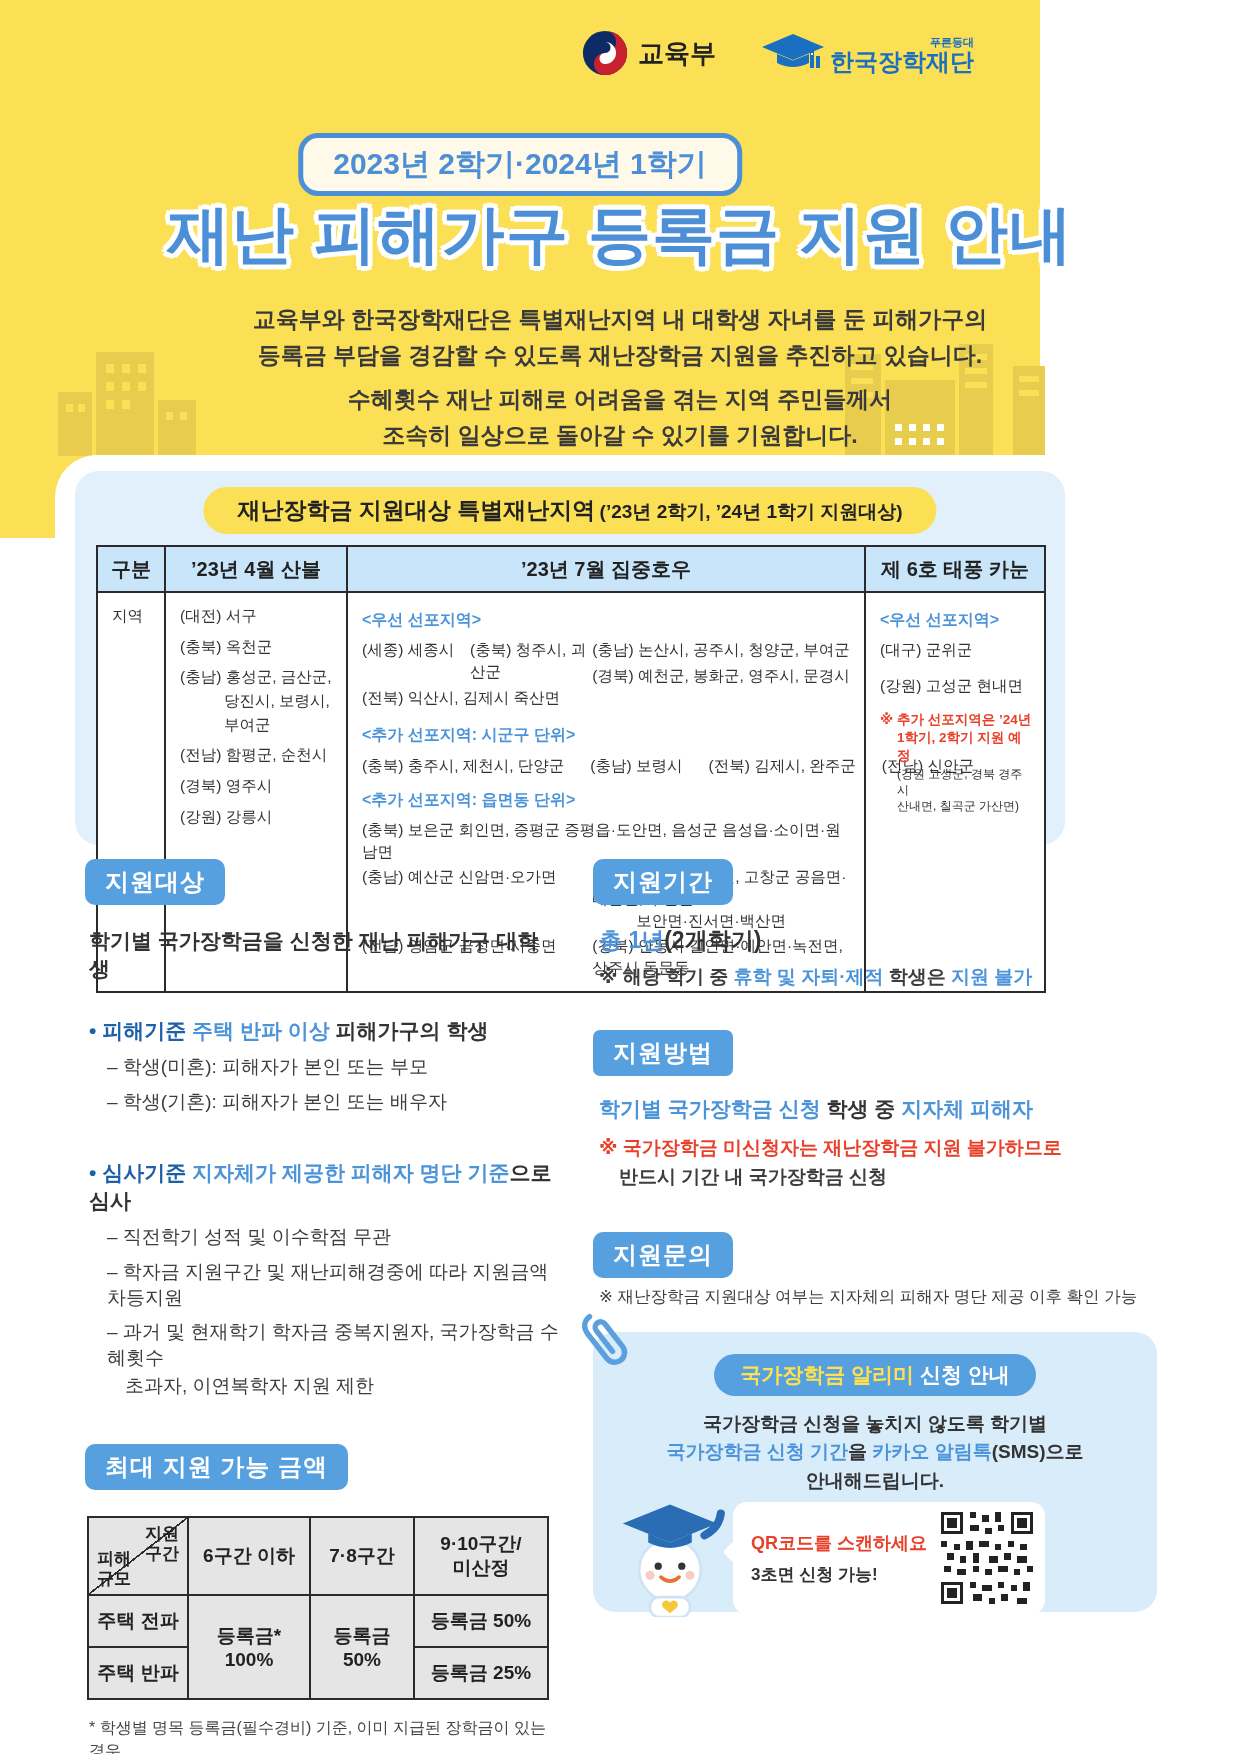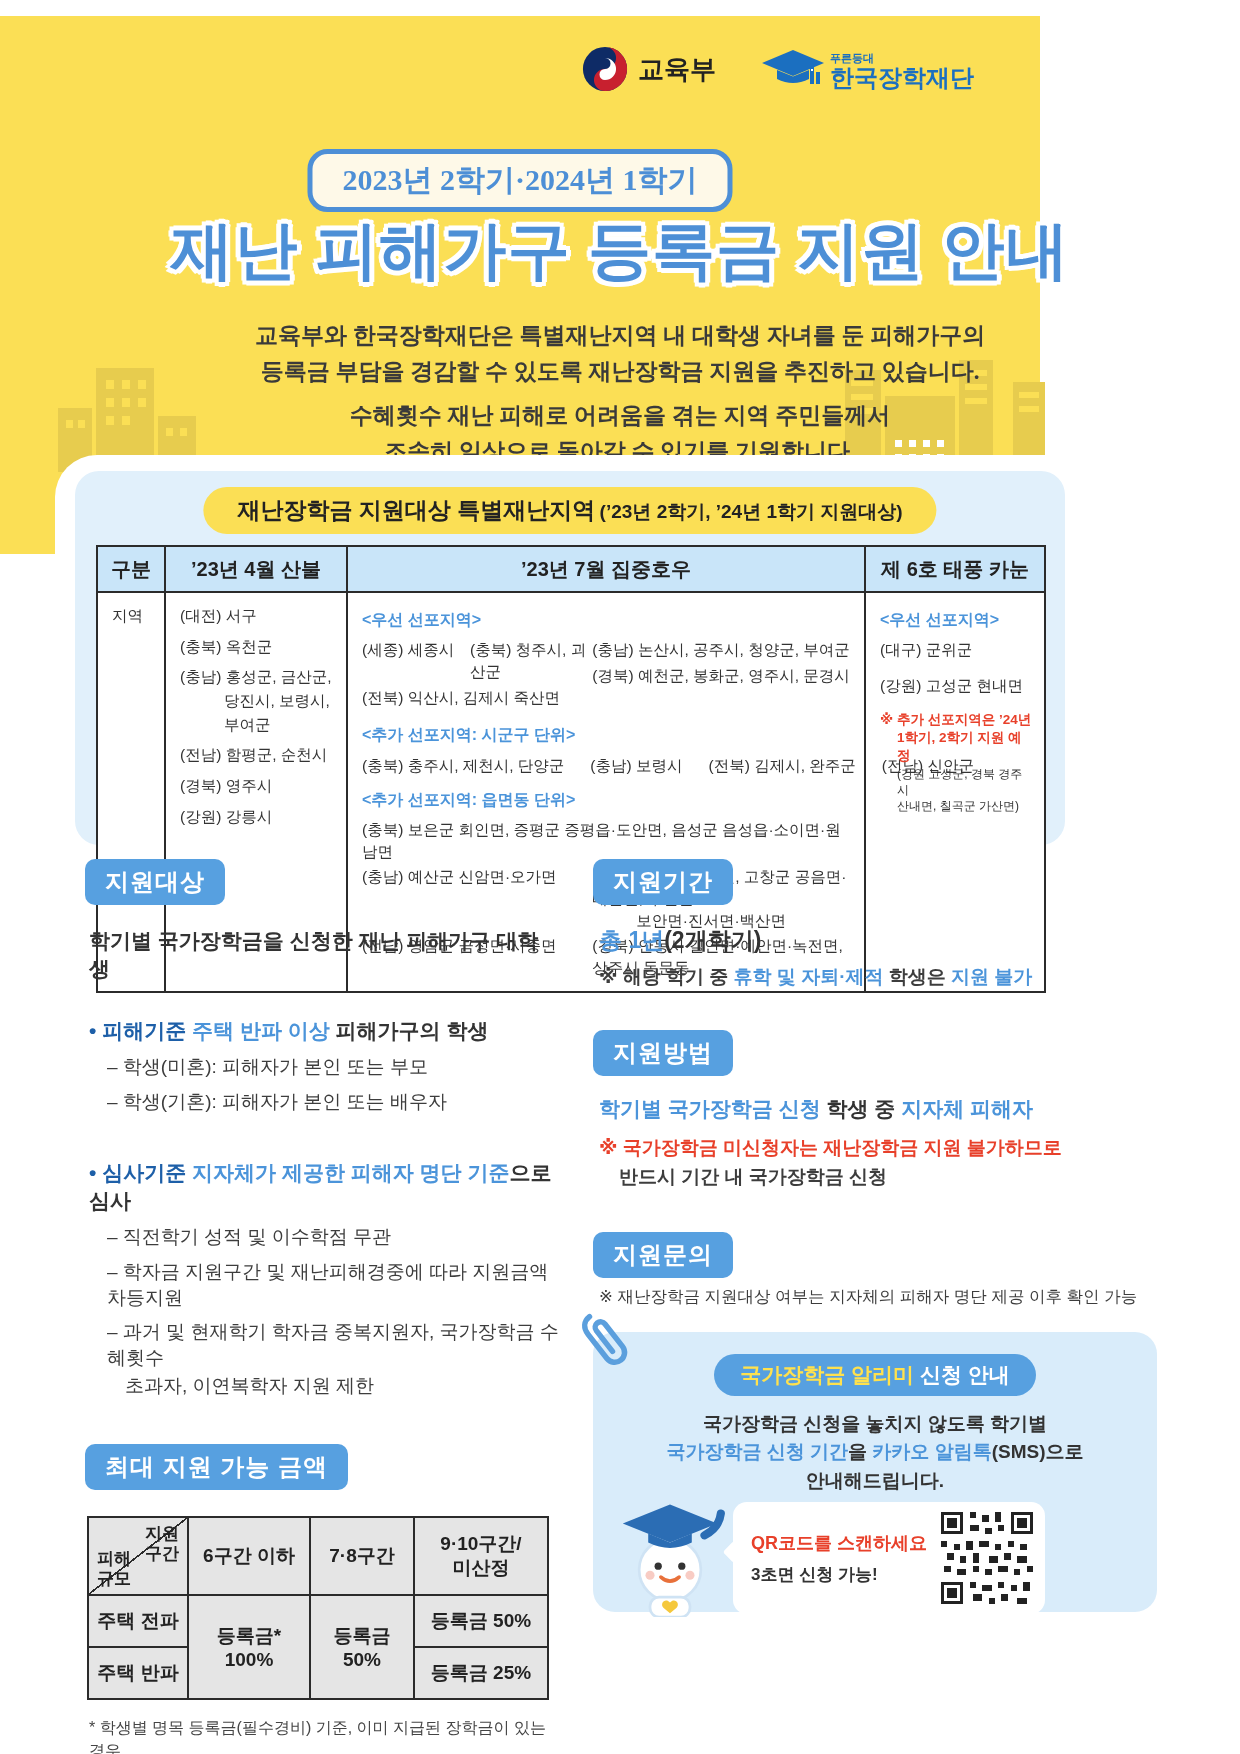--- a/index.html
+++ b/index.html
@@ -1,27 +1,27 @@
 <!DOCTYPE html>
 <html><head>
 <meta charset="utf-8">
 <style>
   html,body{margin:0;padding:0;}
   body{
     width:1240px;height:1754px;position:relative;background:#ffffff;
     font-family:"Liberation Sans","DejaVu Sans",sans-serif;color:#333;
     overflow:hidden;
   }
-  .yellow-top{position:absolute;top:16px;left:0;width:1040px;height:538px;background:#FBDF55;font-family:Liberation Serif, serif;}
+  .yellow-top{position:absolute;top:0;left:0;width:1040px;height:538px;background:#FBDF55;}
   
   .logos{position:absolute;top:30px;right:66px;display:flex;align-items:center;gap:46px;}
   .logo{display:flex;align-items:center;gap:10px;}
   .moe-text{font-size:26px;font-weight:bold;color:#222;}
   .kosaf-wrap{display:flex;align-items:flex-end;gap:6px;}
-  .kosaf-col{display:flex;flex-direction:column;line-height:1;}
+  .kosaf-col{display:flex;flex-direction:column;line-height:1;text-align:right;}
   .kosaf-small{font-size:11px;font-weight:bold;color:#1B6FC0;margin-bottom:2px;}
   .kosaf-text{font-size:24px;font-weight:bold;color:#1B6FC0;}
   
   .badge{
     position:absolute;top:133px;left:50%;transform:translateX(-50%);
     background:#FEF9E8;border:5px solid #4D8FD6;border-radius:20px;
     color:#4D8FD6;font-weight:bold;font-size:30px;padding:6px 30px;white-space:nowrap;
   }
   .big-title{
     position:absolute;top:192px;left:0;width:1240px;text-align:center;
@@ -98,21 +98,21 @@
   table.max td{height:48px;font-weight:bold;}
   .corner{position:relative;background:
     linear-gradient(to bottom right,transparent 49.3%,#2b2b2b 49.3%,#2b2b2b 50.7%,transparent 50.7%);}
   .corner .tr{position:absolute;top:6px;right:8px;text-align:right;line-height:1.15;font-size:17px;}
   .corner .bl{position:absolute;bottom:6px;left:8px;text-align:left;line-height:1.15;font-size:17px;}
   .foot{font-size:16px;color:#444;margin:16px 0 0 4px;line-height:1.45;}
   .period-main{font-size:23px;font-weight:bold;margin:20px 0 0 6px;}
   .period-main .hl{color:#4B94DA;}
   .note-line{font-size:19px;font-weight:bold;color:#3d3d3d;margin:8px 0 0 6px;}
   .note-line .hl{color:#4B94DA;}
-  .method-pill{margin-top:40px;}
+  .method-pill{margin-top:40px;border-radius:7px;}
   .method-line{font-size:21px;font-weight:bold;color:#333;margin:18px 0 0 6px;line-height:1.4;}
   .method-line .hl{color:#4B94DA;}
   .red-note{font-size:19px;font-weight:bold;color:#E8402A;margin:12px 0 0 6px;line-height:1.4;}
   .red-note2{font-size:19px;font-weight:bold;color:#3d3d3d;margin:2px 0 0 26px;}
   .contact-pill{margin-top:42px;}
   .contact-line{font-size:22px;font-weight:bold;color:#222;margin:18px 0 0 6px;}
   .contact-num{font-size:24px;}
   .contact-note{font-size:16.5px;font-weight:normal;color:#3d3d3d;margin:8px 0 0 6px;}
   
   .alert-box{

